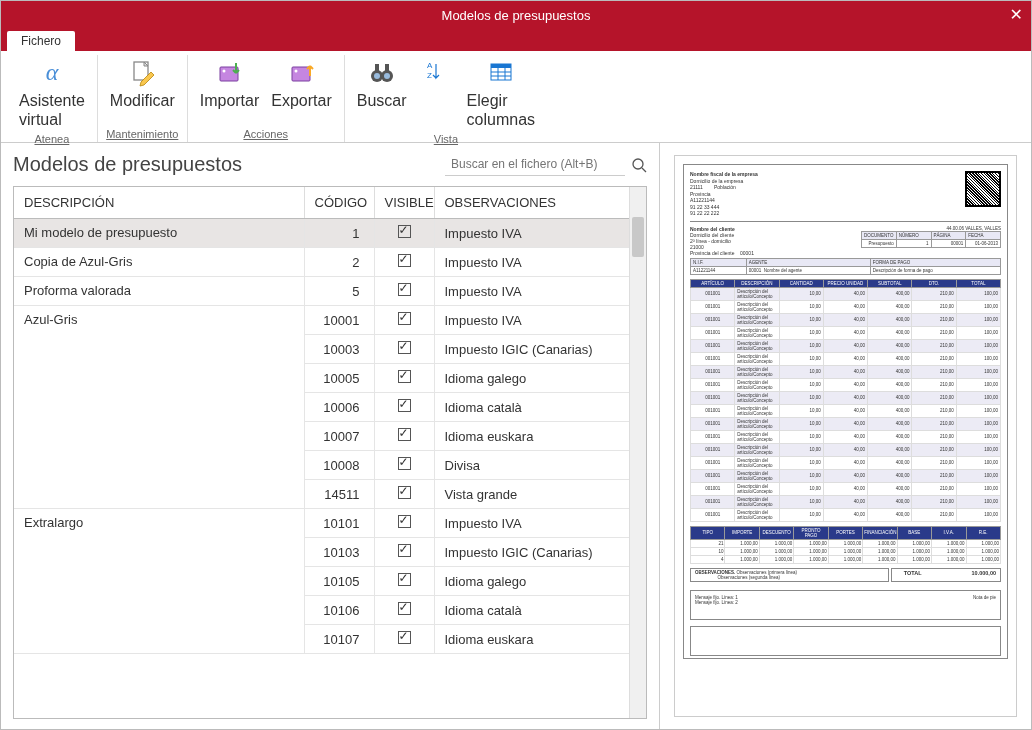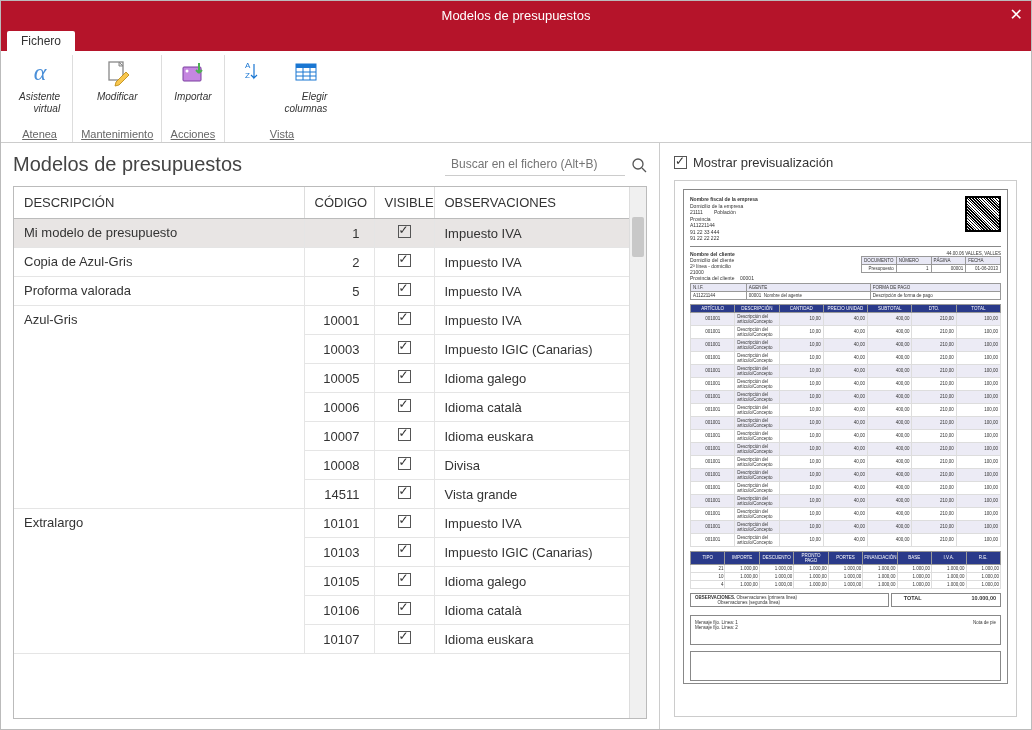--- a/index.html
+++ b/index.html
@@ -8,21 +8,21 @@
 .titlebar-text { font-size: 13px; }
 .close-btn { position: absolute; right: 8px; top: 4px; font-size: 16px; cursor: pointer; }
 .tab-row { background: #b5142a; height: 22px; display: flex; align-items: flex-end; padding-left: 6px; }
 .tab { background: #fff; color: #333; padding: 3px 14px; font-size: 12px; border-top-left-radius: 2px; border-top-right-radius: 2px; }
 .ribbon { background: #fff; border-bottom: 1px solid #ccc; height: 92px; display: flex; padding: 4px 6px 0 6px; }
 .ribbon-group { display: flex; flex-direction: column; align-items: center; border-right: 1px solid #ddd; padding: 0 8px; }
 .ribbon-group:last-child { border-right: none; }
 .ribbon-items { display: flex; gap: 4px; flex: 1; }
 .ribbon-item { display: flex; flex-direction: column; align-items: center; justify-content: flex-start; padding: 2px 4px; cursor: pointer; border-radius: 2px; min-width: 44px; }
 .ribbon-icon { width: 32px; height: 32px; display: flex; align-items: center; justify-content: center; margin-bottom: 2px; }
-.ribbon-label { font-size: 10px; text-align: right; line-height: 1.2; font-style: italic; }
+.ribbon-label { font-size: 16px; text-align: left; line-height: 1.2; }
 .ribbon-group-label { font-size: 11px; color: #666; padding: 2px 0; text-decoration: underline; }
 .content { display: flex; height: calc(100% - 142px); }
 .left-panel { flex: 1; padding: 10px 12px; display: flex; flex-direction: column; min-width: 0; }
 .left-header { display: flex; align-items: center; justify-content: space-between; margin-bottom: 10px; }
 .page-title { font-size: 20px; font-weight: 400; color: #444; }
 .search-wrap { display: flex; align-items: center; }
 .search-input { border: none; border-bottom: 1px solid #ccc; padding: 4px 6px; font-size: 12px; width: 180px; color: #888; outline: none; }
 .search-icon { margin-left: 6px; }
 .table-wrap { border: 1px solid #bbb; flex: 1; overflow: hidden; display: flex; }
 .table-scroll { flex: 1; overflow-y: auto; }
@@ -112,25 +112,48 @@
         <div class="ribbon-item">
           <div class="ribbon-icon">
             <svg width="30" height="30" viewBox="0 0 30 30">
               <rect x="5" y="9" width="18" height="14" rx="1" fill="#c586e0" stroke="#7b3fa0" stroke-width="1"></rect>
               <circle cx="9" cy="13" r="1.5" fill="#fff"></circle>
               <path d="M21 5 v10 M21 15 l-3 -3 M21 15 l3 -3" stroke="#4caf50" stroke-width="2" fill="none"></path>
             </svg>
           </div>
           <div class="ribbon-label">Importar</div>
         </div>
+        <div class="ribbon-item">
+          <div class="ribbon-icon">
+            <svg width="30" height="30" viewBox="0 0 30 30">
+              <rect x="5" y="9" width="18" height="14" rx="1" fill="#c586e0" stroke="#7b3fa0" stroke-width="1"></rect>
+              <circle cx="9" cy="13" r="1.5" fill="#fff"></circle>
+              <path d="M23 18 v-10 M23 8 l-3 3 M23 8 l3 3" stroke="#f9a825" stroke-width="2" fill="none"></path>
+            </svg>
+          </div>
+          <div class="ribbon-label">Exportar</div>
+        </div>
       </div>
       <div class="ribbon-group-label">Acciones</div>
     </div>
     <div class="ribbon-group">
       <div class="ribbon-items">
+        <div class="ribbon-item">
+          <div class="ribbon-icon">
+            <svg width="30" height="30" viewBox="0 0 30 30">
+              <circle cx="10" cy="18" r="6" fill="#555"></circle>
+              <circle cx="20" cy="18" r="6" fill="#555"></circle>
+              <rect x="8" y="6" width="4" height="8" fill="#555"></rect>
+              <rect x="18" y="6" width="4" height="8" fill="#555"></rect>
+              <circle cx="10" cy="18" r="3" fill="#9bd"></circle>
+              <circle cx="20" cy="18" r="3" fill="#9bd"></circle>
+            </svg>
+          </div>
+          <div class="ribbon-label">Buscar</div>
+        </div>
         <div class="ribbon-item">
           <div class="ribbon-icon">
             <svg width="30" height="30" viewBox="0 0 30 30">
               <text x="5" y="10" font-size="8" fill="#1976d2">A</text>
               <text x="5" y="20" font-size="8" fill="#1976d2">Z</text>
               <path d="M14 6 v14 l3-3 M14 20 l-3-3" stroke="#1976d2" stroke-width="1.2" fill="none"></path>
             </svg>
           </div>
         </div>
         <div class="ribbon-item">
@@ -260,24 +283,20 @@
             </tbody>
         </table>
       </div>
       <div class="fake-scrollbar">
           <div class="scroll-thumb"></div>
         </div>
     </div>
   </div>
 
   <div class="right-panel">
-    <div class="preview-check-row">
-      <span class="chk on"></span>
-      <span>Mostrar previsualización</span>
-    </div>
     <div class="preview-box">
       <div class="preview-doc" id="preview-doc">
           <div class="pv-header">
             <div class="pv-company"><b>Nombre fiscal de la empresa</b><br>Domicilio de la empresa<br>21111&nbsp;&nbsp;&nbsp;&nbsp;&nbsp;&nbsp;&nbsp;&nbsp;Población<br>Provincia<br>A11221144<br>91 22 33 444<br>91 22 22 222</div>
             <div class="pv-qr"></div>
           </div>
           <div class="pv-hr"></div>
           <div class="pv-client-row">
             <div><b>Nombre del cliente</b><br>Domicilio del cliente<br>2ª línea - domicilio<br>21000<br>Provincia del cliente&nbsp;&nbsp;&nbsp;&nbsp;00001</div>
             <div style="text-align:right">

